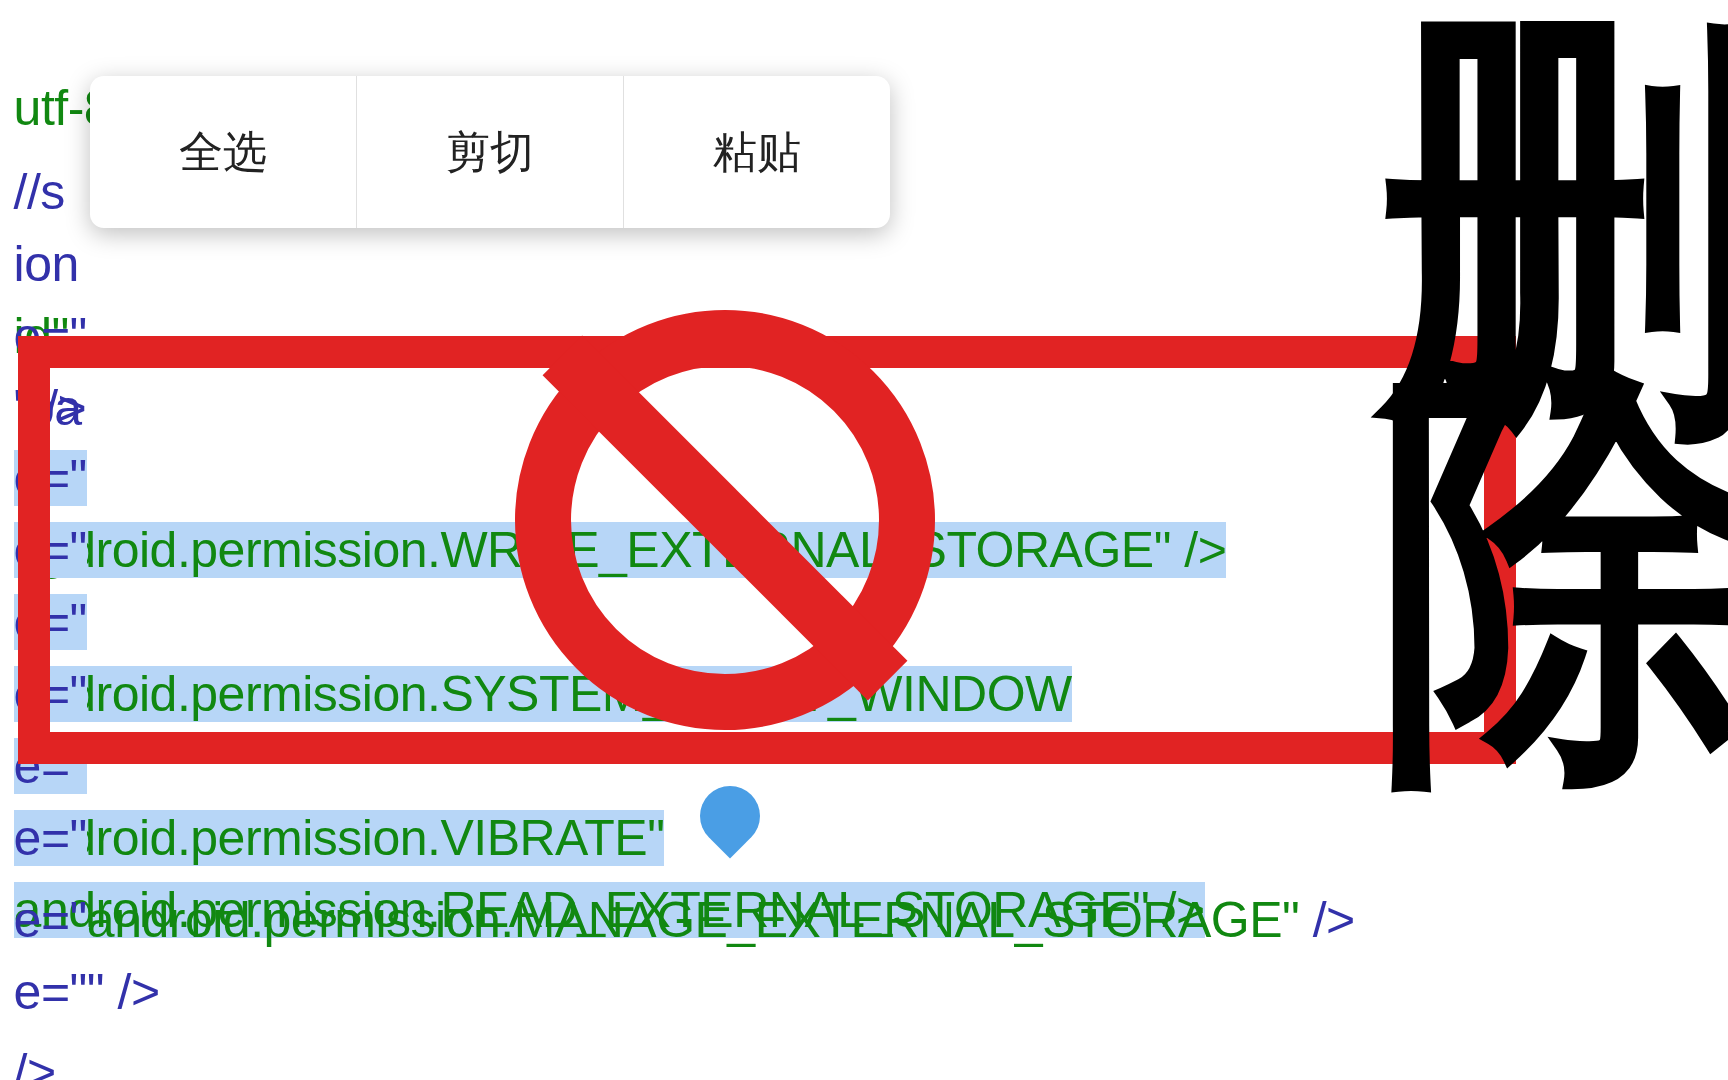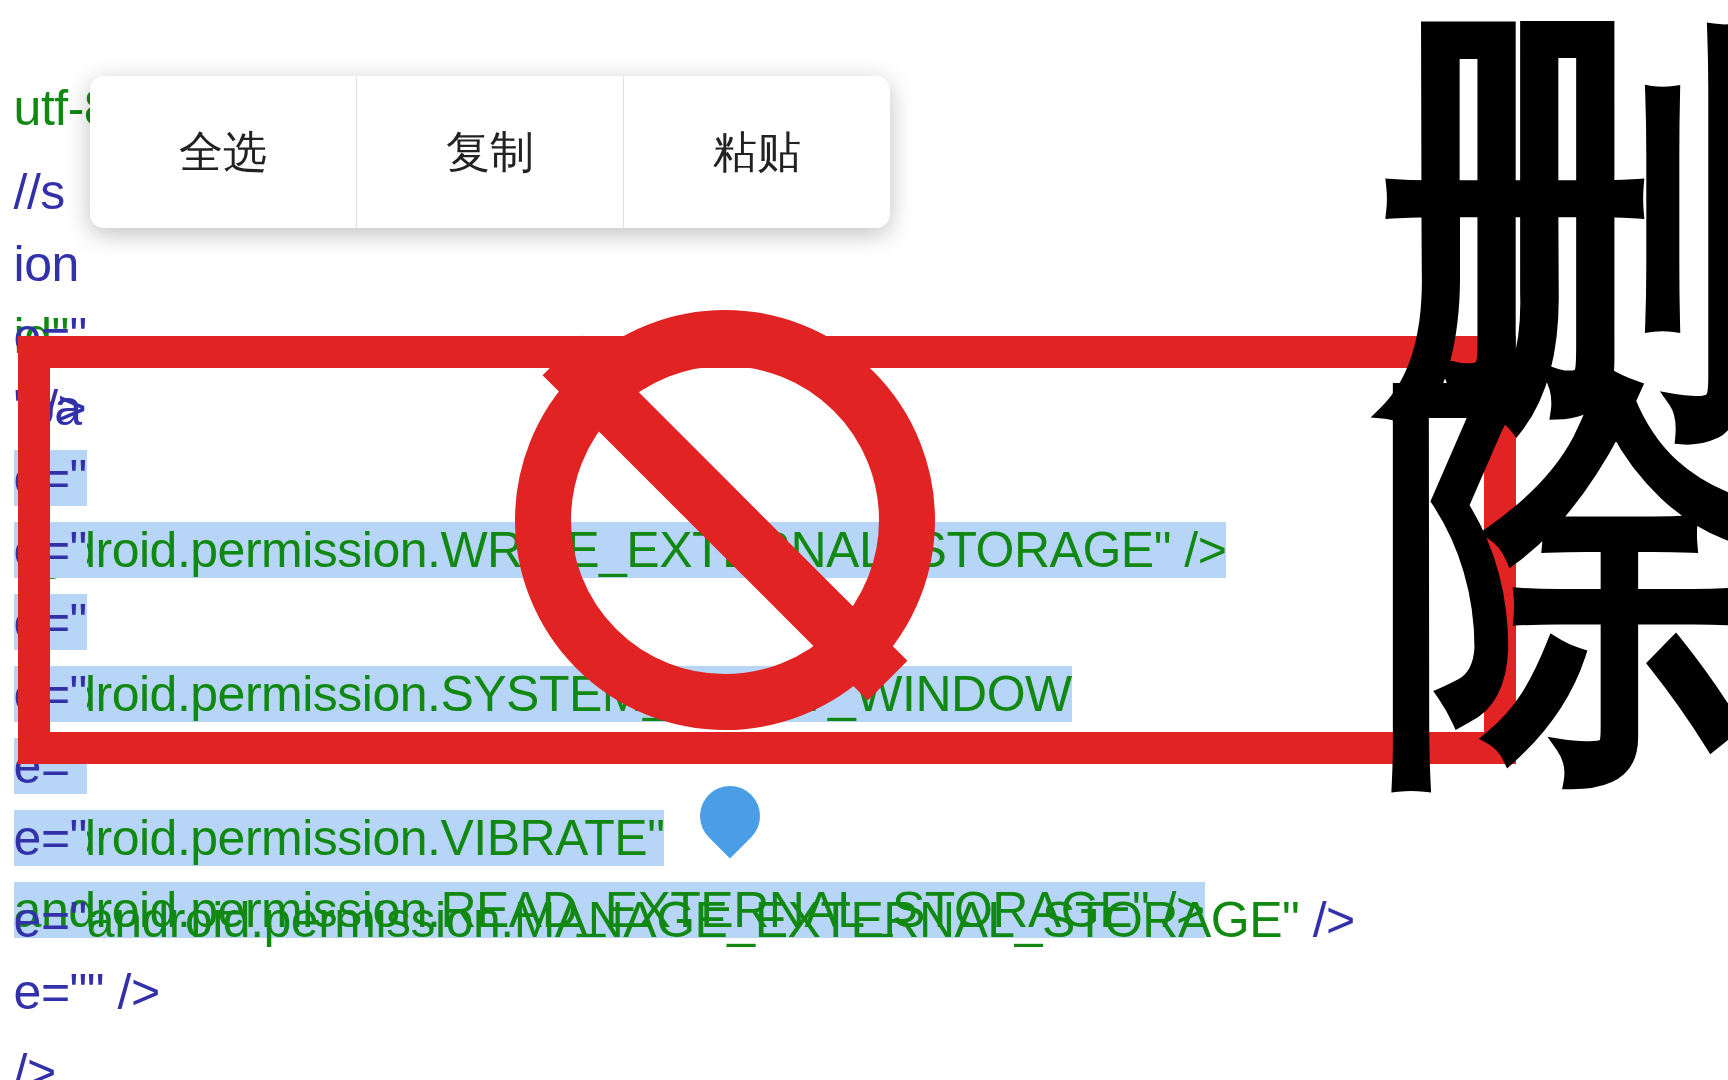--- a/index.html
+++ b/index.html
@@ -214,20 +214,20 @@
 
 <div class="sel-handle"></div>
 
 <div class="no-sign">
   <div class="no-ring"></div>
   <div class="no-slash"></div>
 </div>
 
 <div class="ctx-menu">
   <div class="ctx-item">全选</div>
-  <div class="ctx-item">复制</div>
+  <div class="ctx-item">剪切</div>
   <div class="ctx-item">粘贴</div>
 </div>
 
 <div class="big-text">
   <div class="big-char">删</div>
   <div class="big-char">除</div>
 </div>
 
 </body></html>

